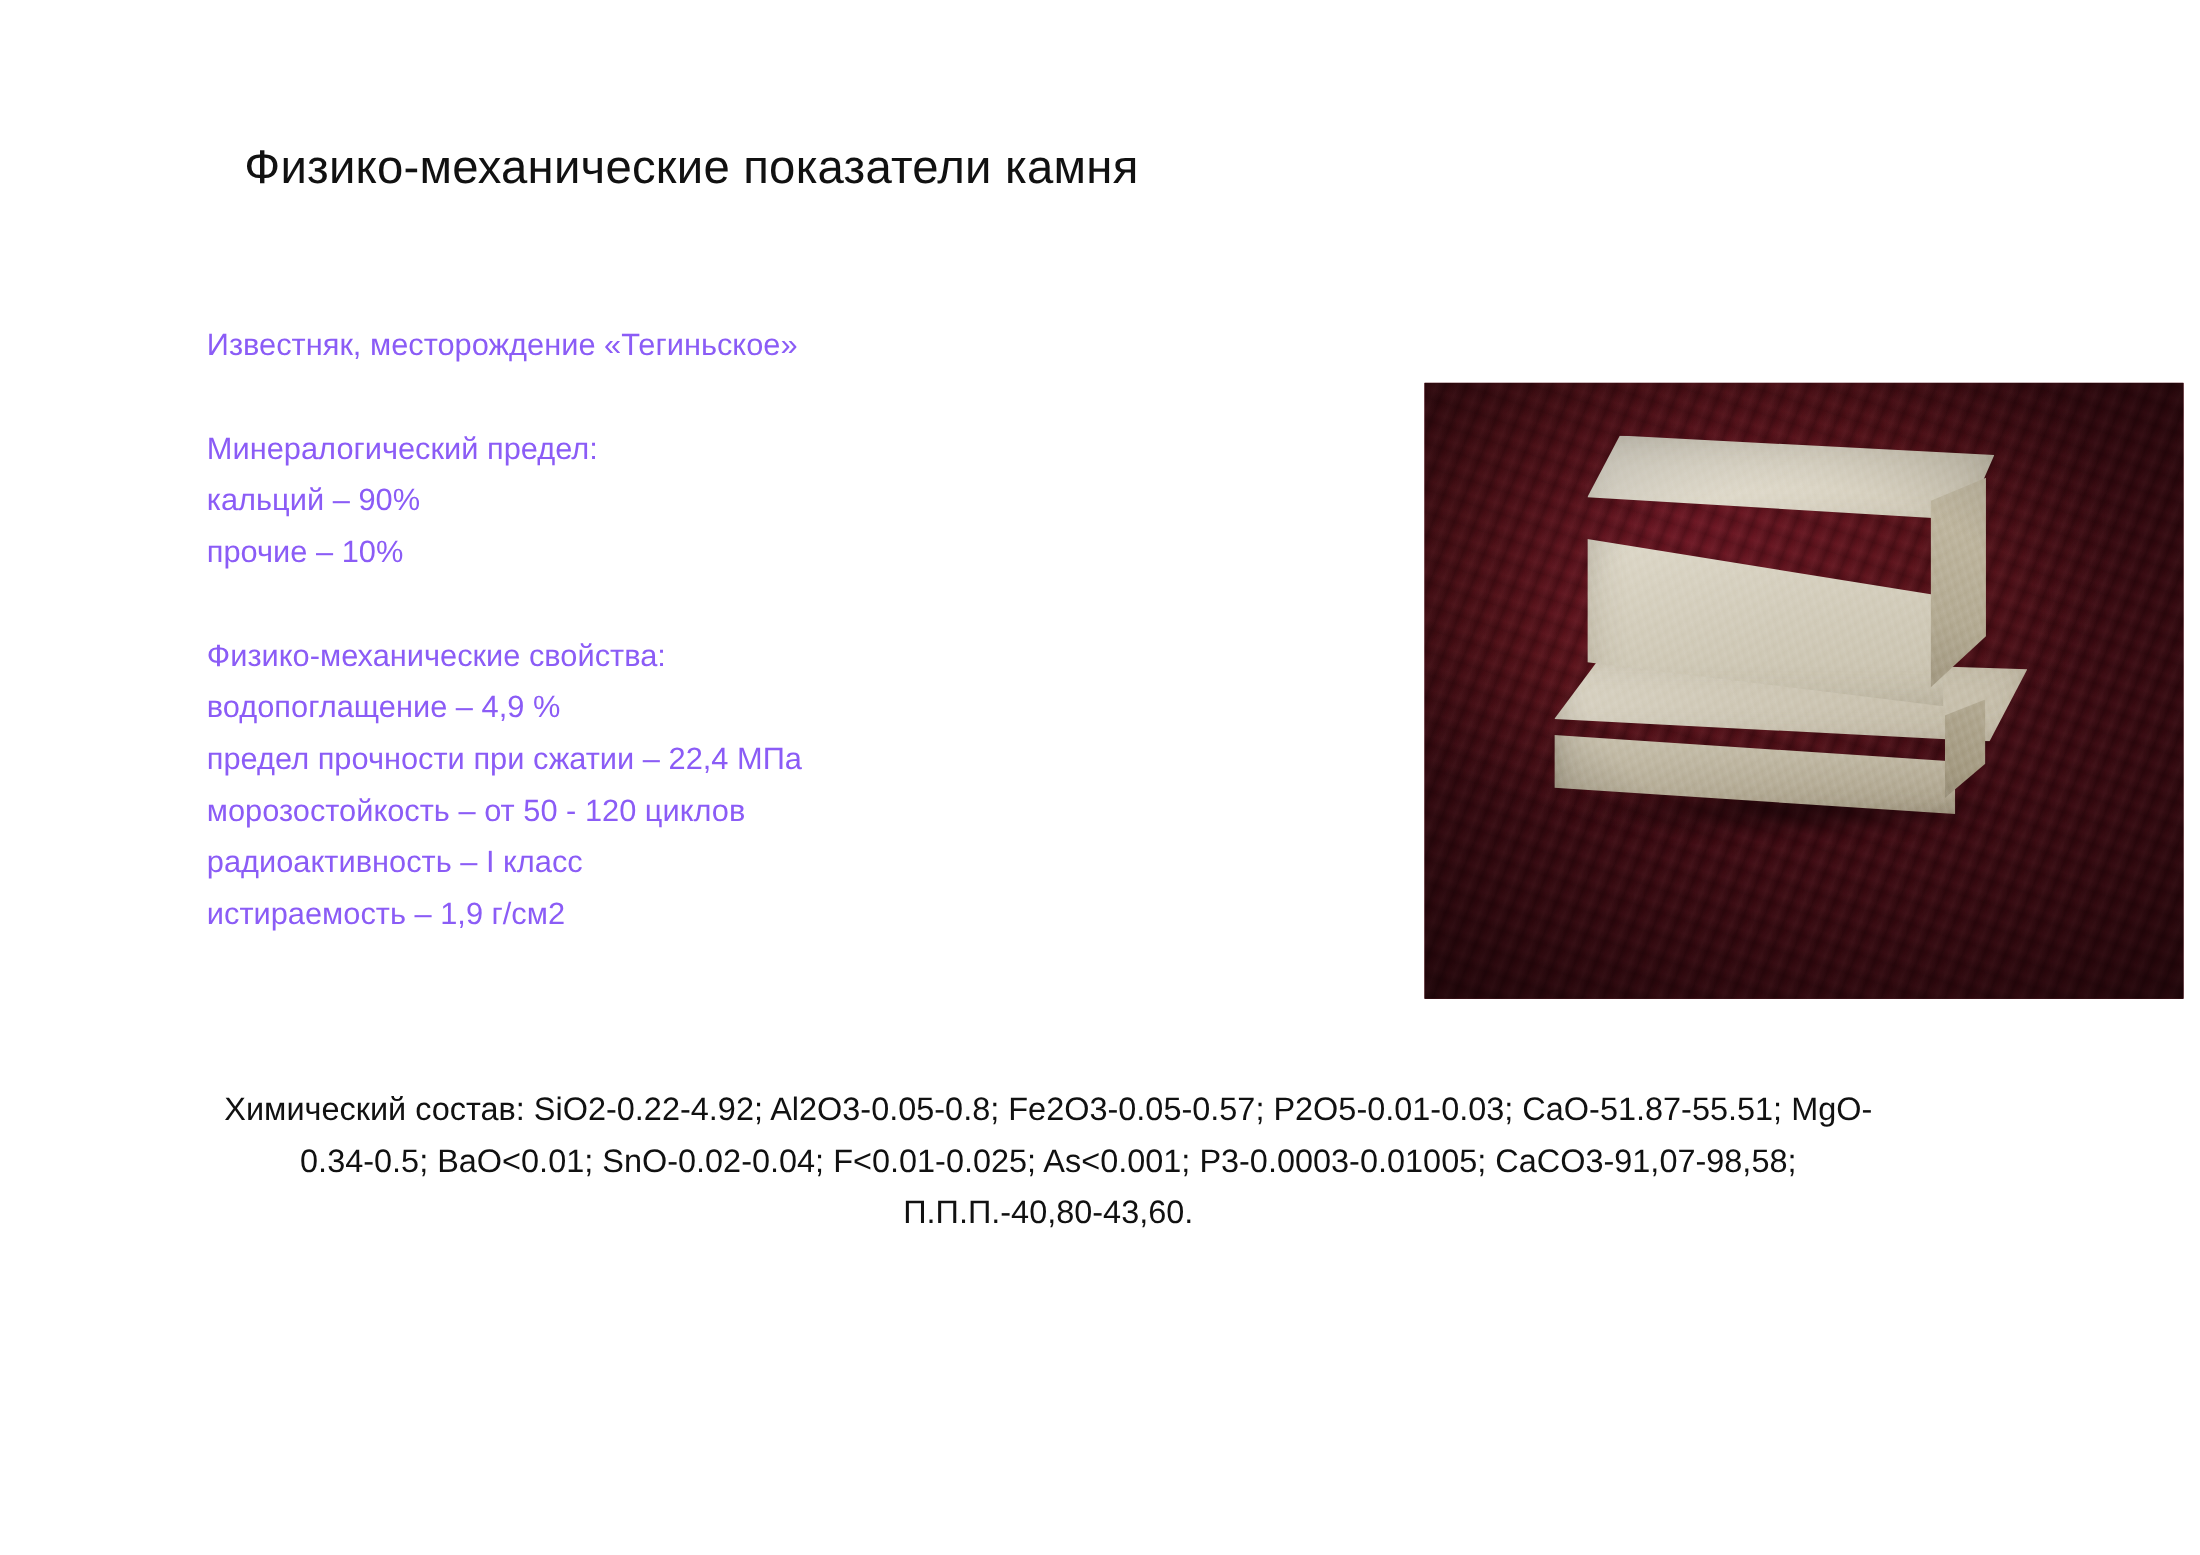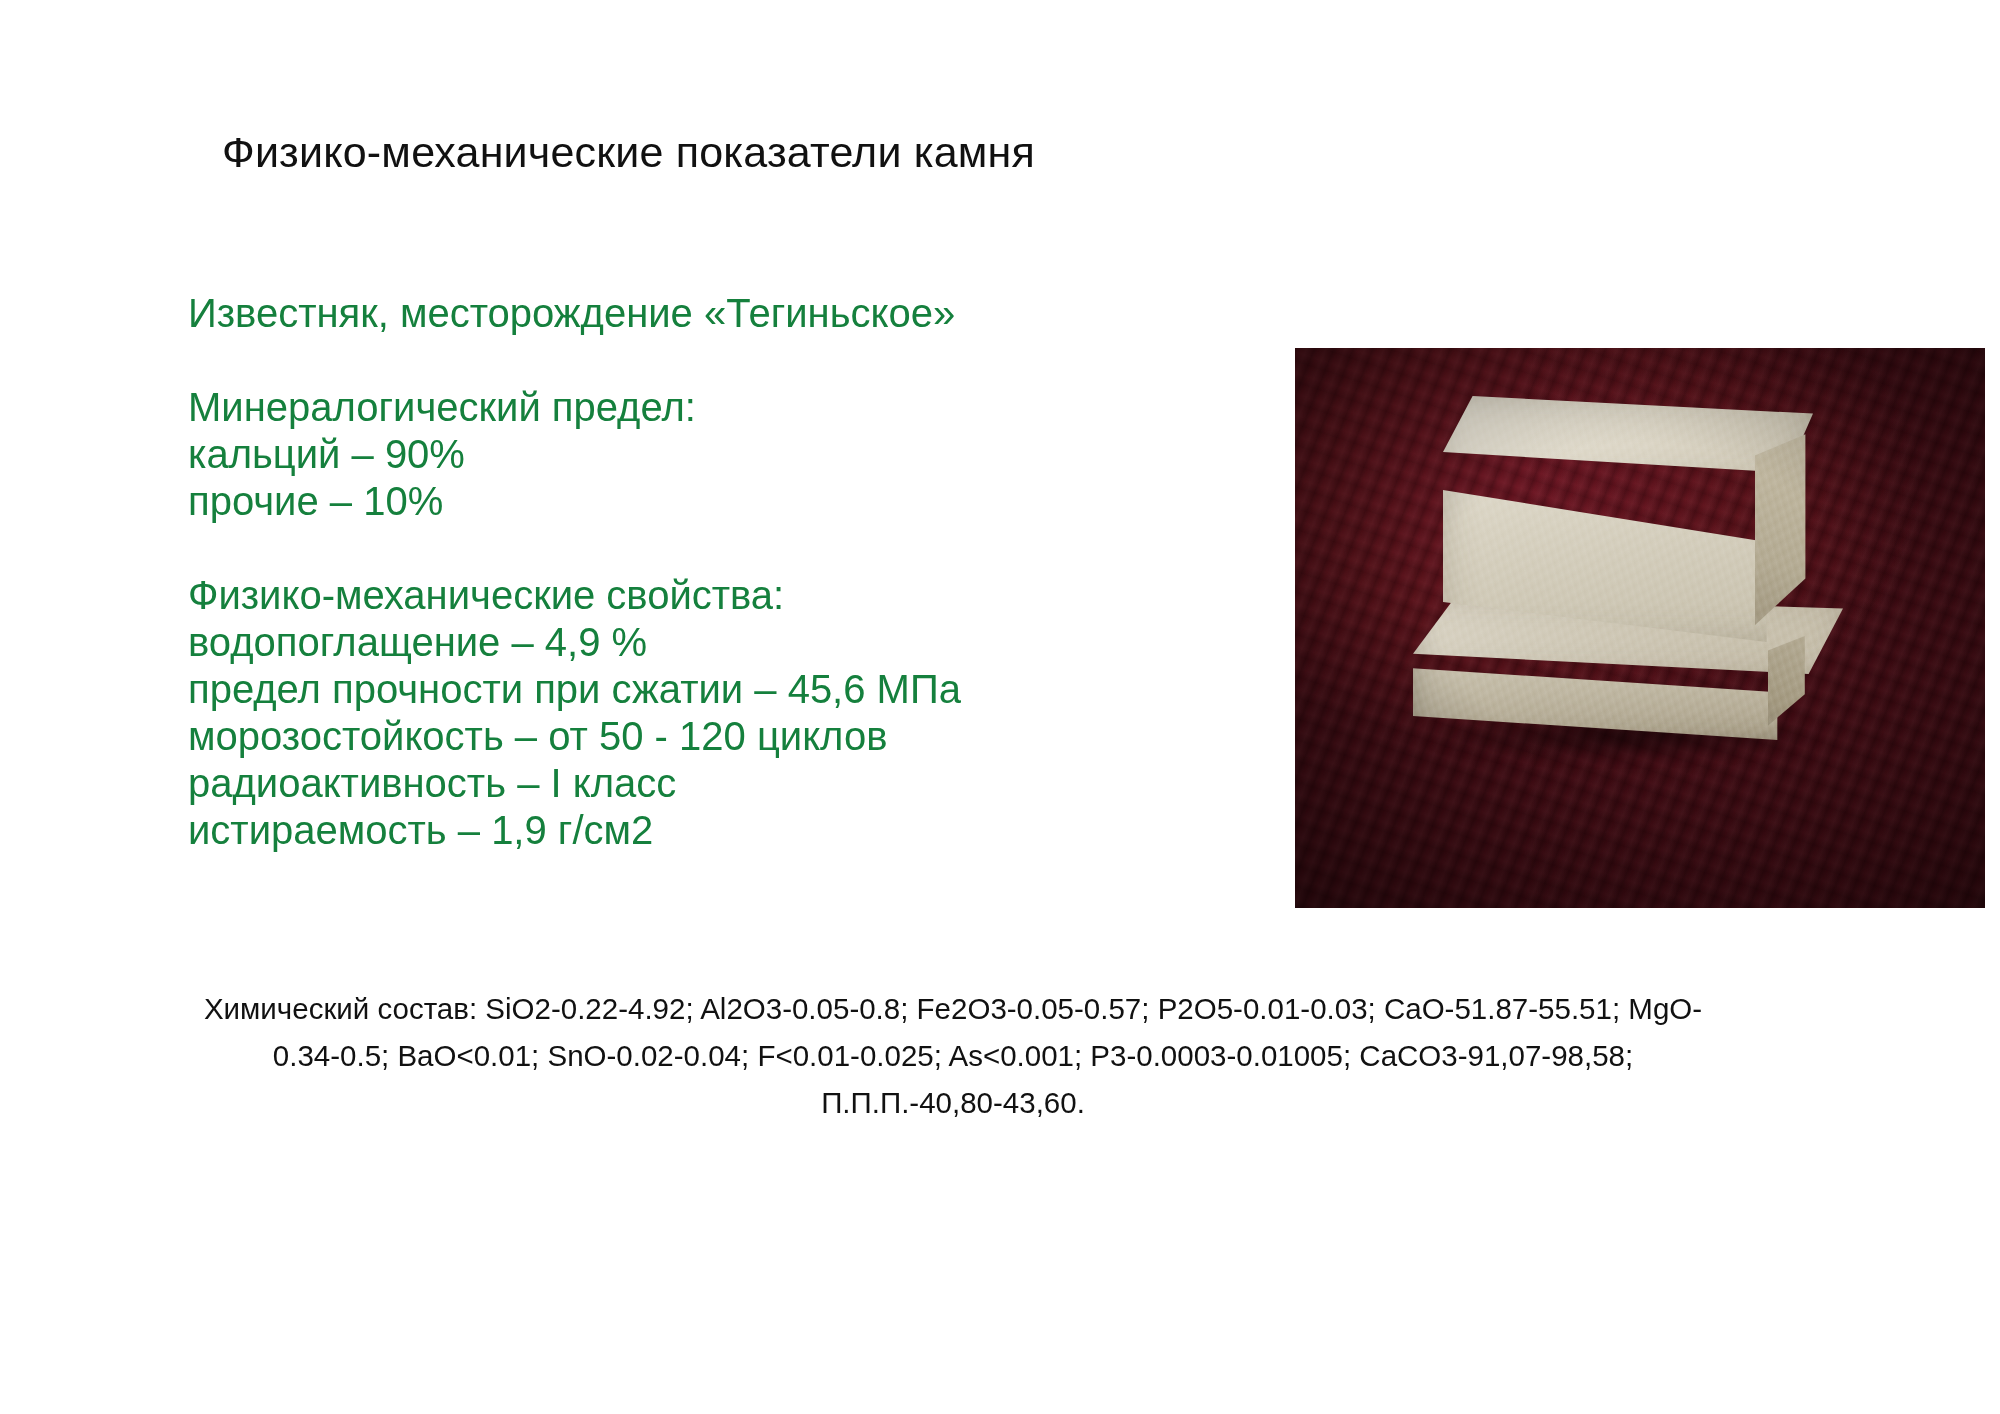--- a/index.html
+++ b/index.html
@@ -32,23 +32,23 @@
     letter-spacing: 0.2px;
     color: #111111;
     white-space: nowrap;
     margin-left: 34px;
   }
   .body-text {
     position: absolute;
     left: 188px;
     top: 290px;
     width: 1010px;
-    font-size: 40px;
+    font-size: 28px;
     line-height: 47px;
-    color: #15803d;
+    color: #8b5cf6;
   }
   .body-text .line {
     white-space: nowrap;
   }
   .body-text .spacer {
     height: 47px;
   }
   .chem-block {
     position: absolute;
     left: 188px;
@@ -192,21 +192,21 @@
 
   <div class="body-text">
     <div class="line">Известняк, месторождение «Тегиньское»</div>
     <div class="spacer"></div>
     <div class="line">Минералогический предел:</div>
     <div class="line">кальций – 90%</div>
     <div class="line">прочие – 10%</div>
     <div class="spacer"></div>
     <div class="line">Физико-механические свойства:</div>
     <div class="line">водопоглащение – 4,9 %</div>
-    <div class="line">предел прочности при сжатии – 45,6 МПа</div>
+    <div class="line">предел прочности при сжатии – 22,4 МПа</div>
     <div class="line">морозостойкость – от 50 - 120 циклов</div>
     <div class="line">радиоактивность – I класс</div>
     <div class="line">истираемость – 1,9 г/см2</div>
   </div>
 
   <div class="chem-block">Химический состав: SiO2-0.22-4.92; Al2O3-0.05-0.8; Fe2O3-0.05-0.57; P2O5-0.01-0.03; CaO-51.87-55.51; MgO-0.34-0.5; BaO&lt;0.01; SnO-0.02-0.04; F&lt;0.01-0.025; As&lt;0.001; P3-0.0003-0.01005; CaCO3-91,07-98,58; П.П.П.-40,80-43,60.</div>
 
   <div class="photo">
     <div class="bg"></div>
 

